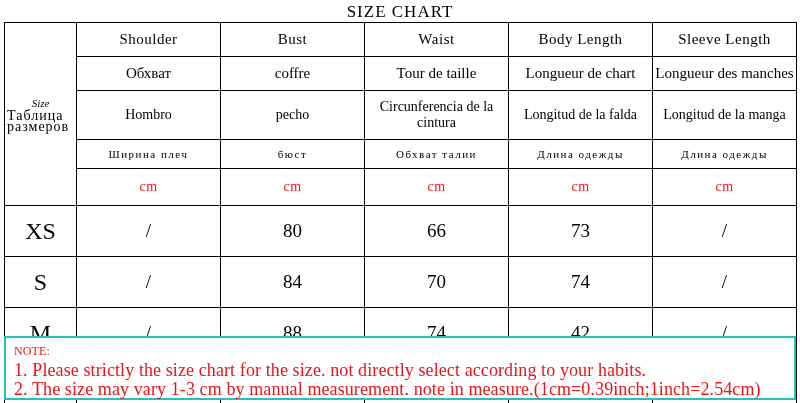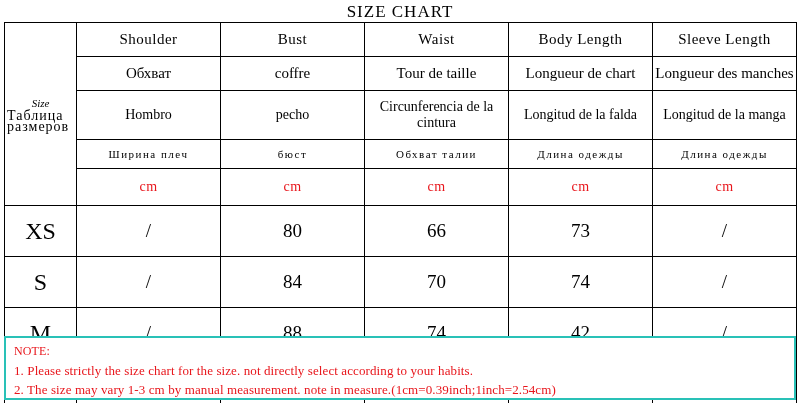--- a/index.html
+++ b/index.html
@@ -114,21 +114,21 @@
     left: 4px;
     bottom: 3px;
     width: 792px;
     height: 64px;
     border: 2px solid #29c1b7;
     background: #ffffff;
     padding: 4px 2px 4px 8px;
   }
   .note-line {
     font-family: "Liberation Serif", serif;
-    font-size: 13px;
+    font-size: 18px;
     color: #e8151b;
     line-height: 19px;
     white-space: nowrap;
     letter-spacing: .1px;
   }
   .note-line.title { font-size: 12px; }
 </style>
 </head>
 <body>
 

